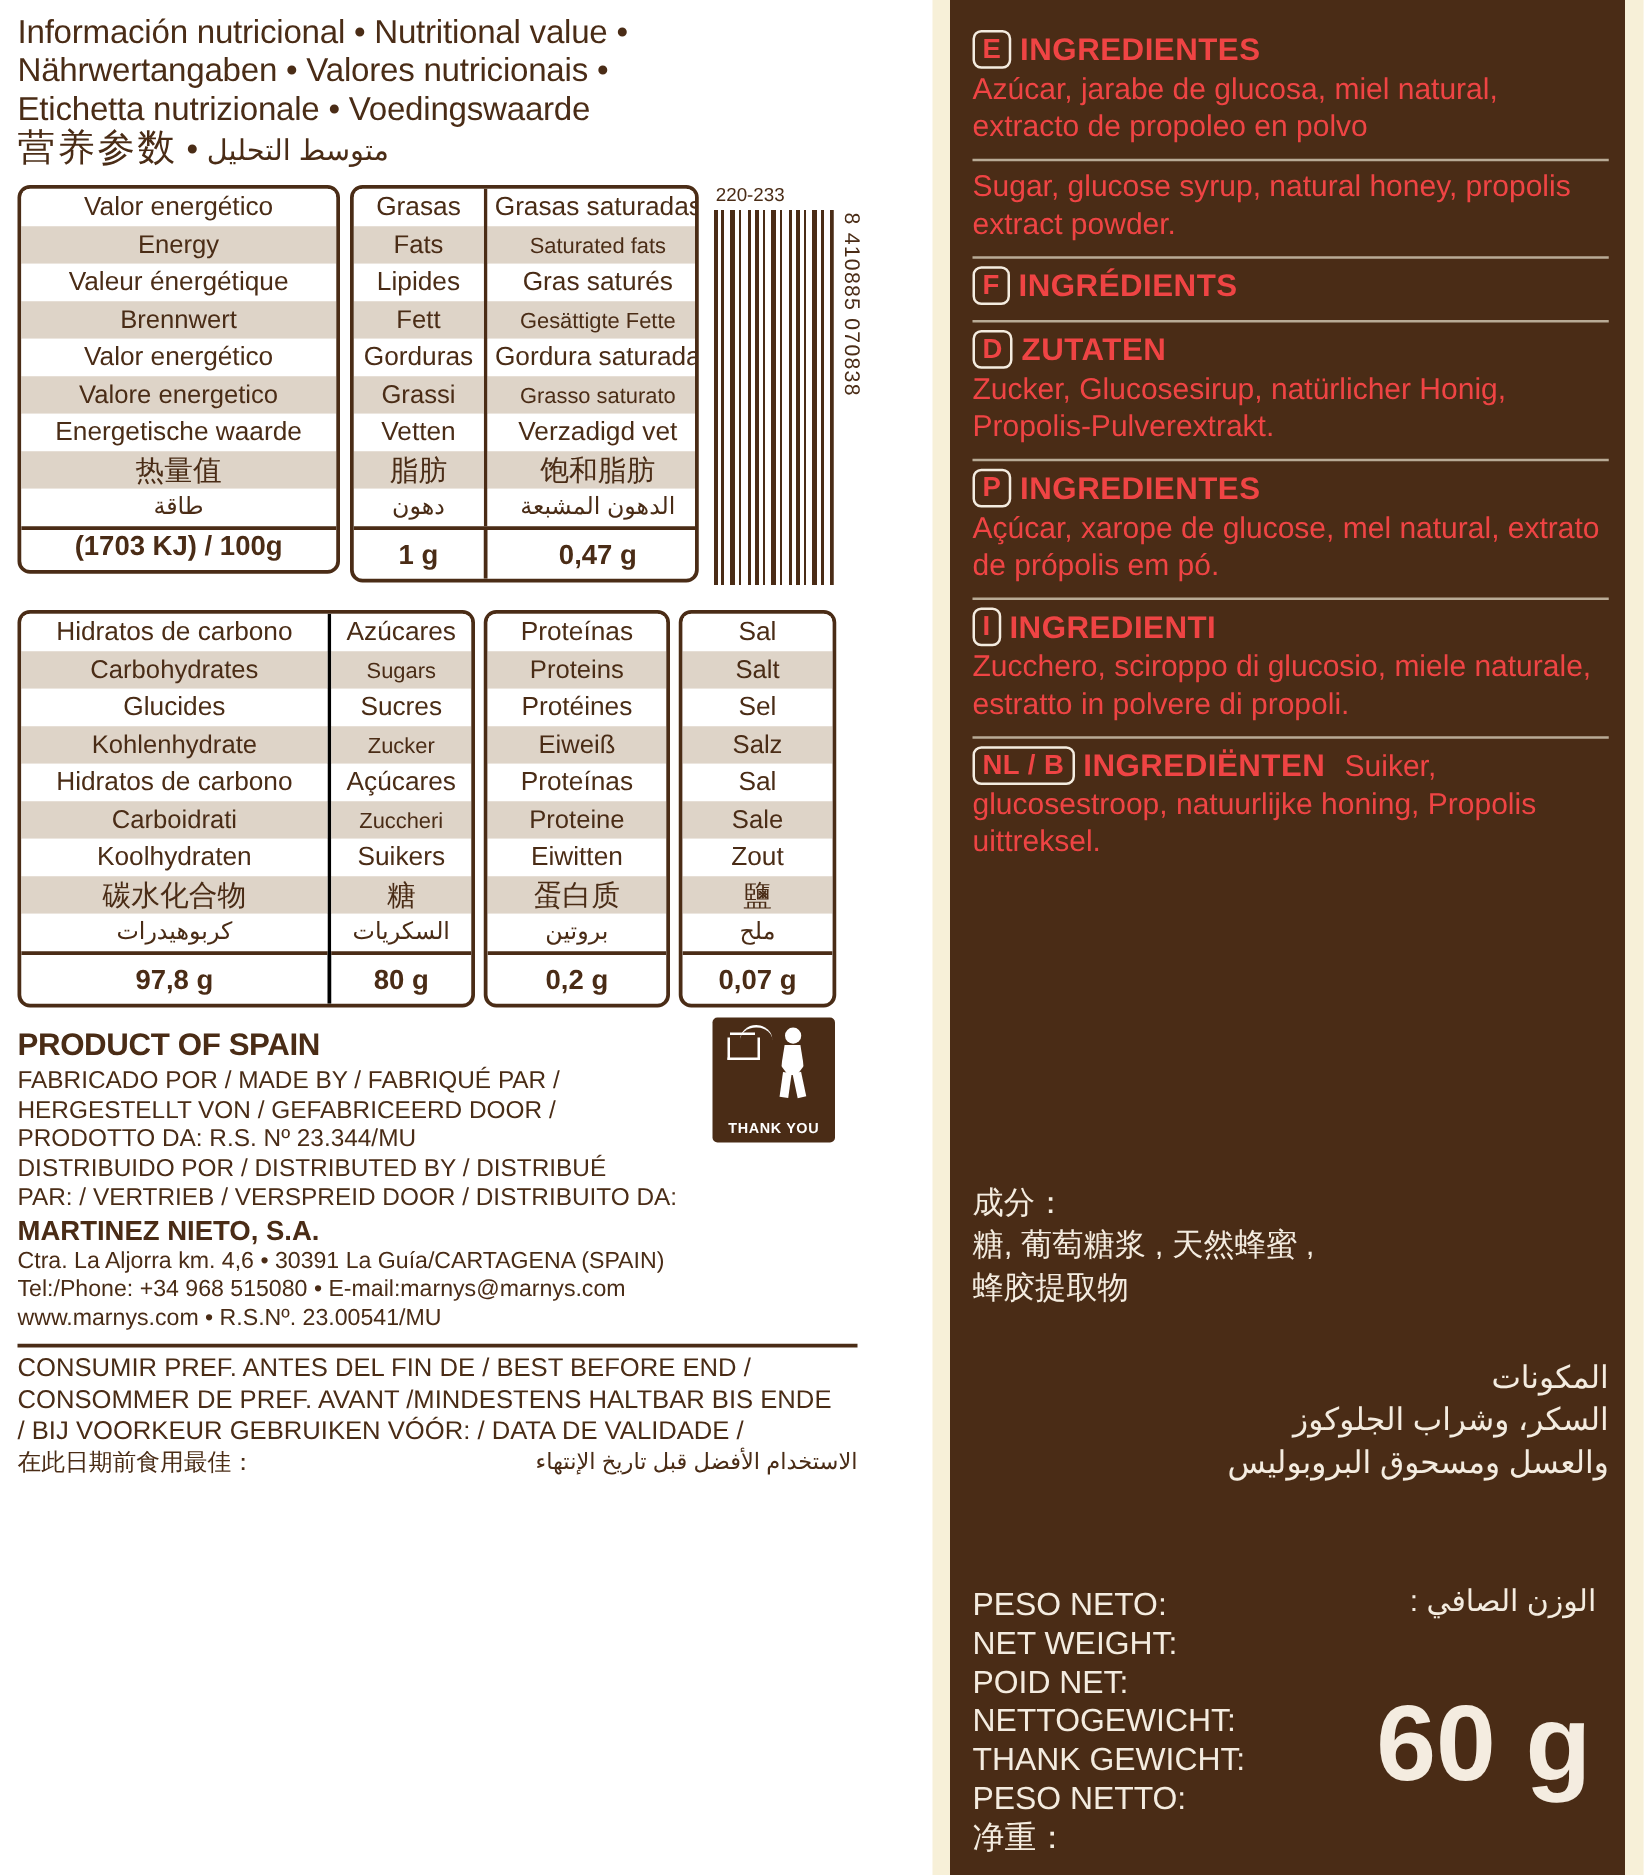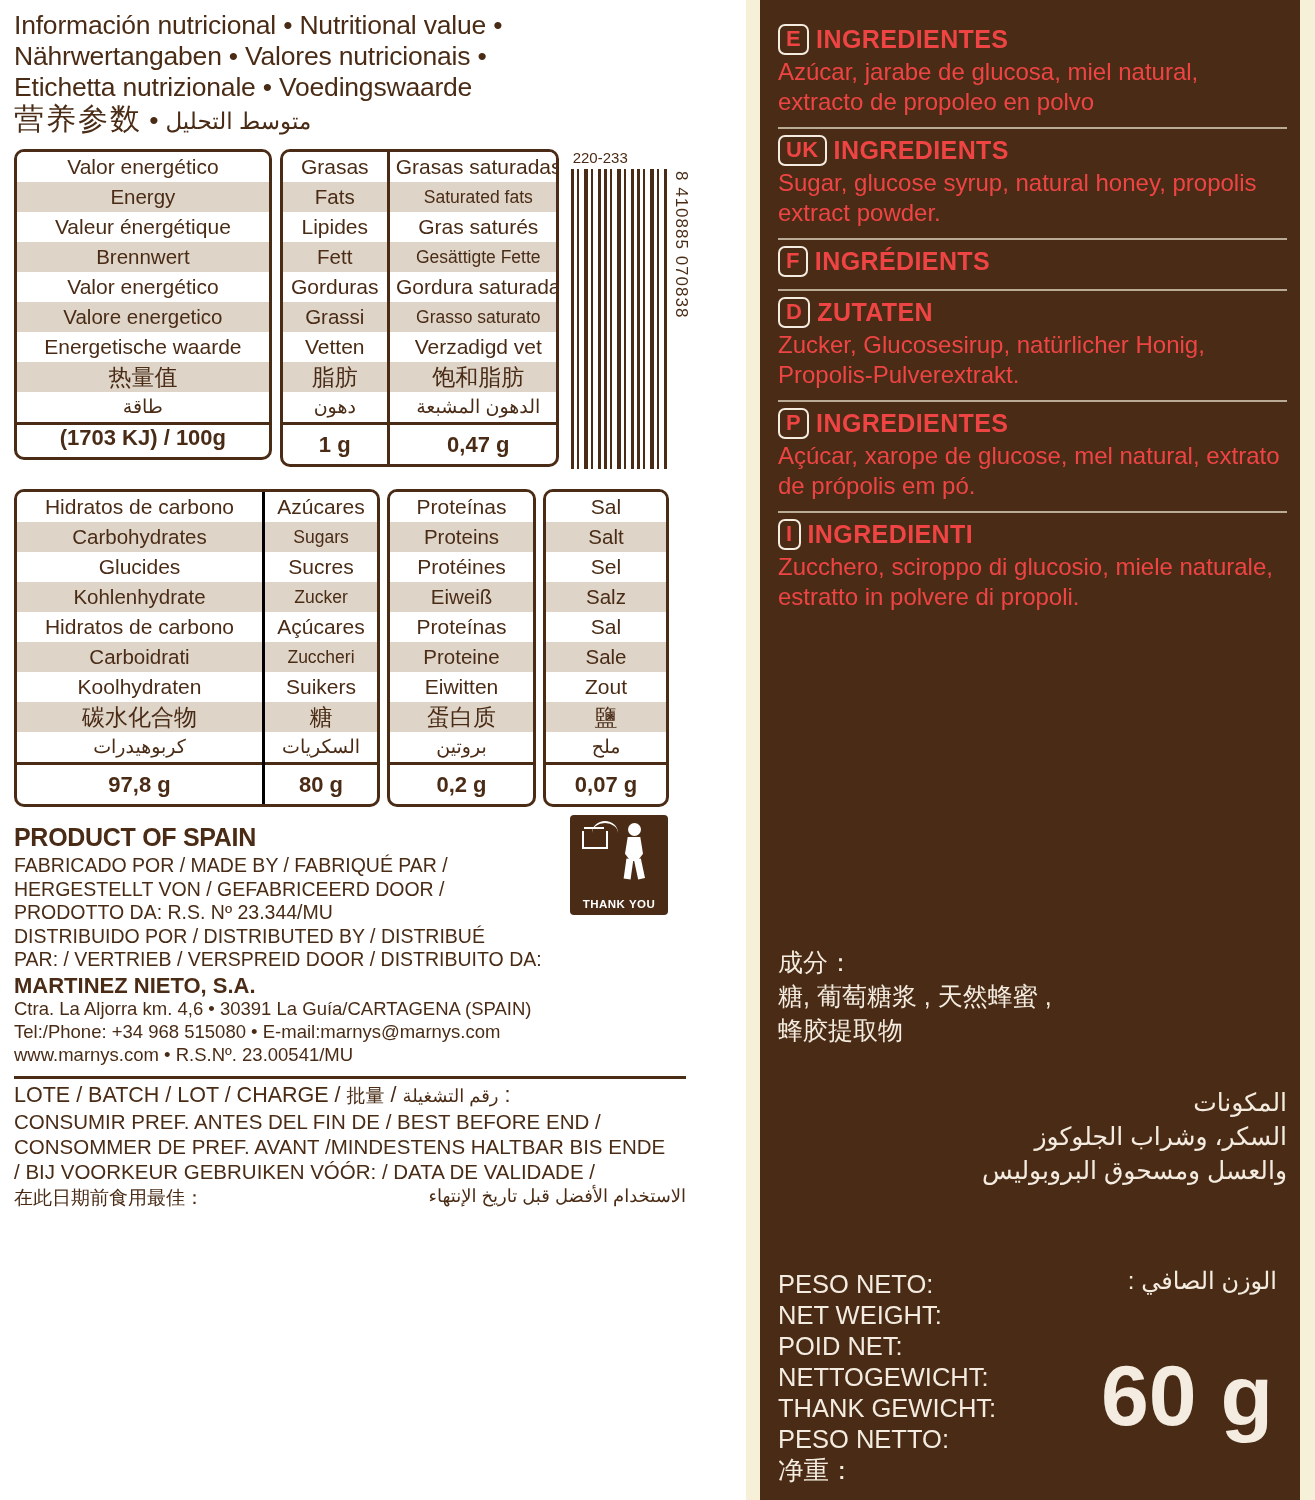--- a/index.html
+++ b/index.html
@@ -551,27 +551,20 @@
       <p>PRODOTTO DA: R.S. Nº 23.344/MU</p>
       <p>DISTRIBUIDO POR / DISTRIBUTED BY / DISTRIBUÉ</p>
       <p>PAR: / VERTRIEB / VERSPREID DOOR / DISTRIBUITO DA:</p>
       <p class="strongline">MARTINEZ NIETO, S.A.</p>
       <p class="addr">Ctra. La Aljorra km. 4,6 • 30391 La Guía/CARTAGENA (SPAIN)</p>
       <p class="addr">Tel:/Phone: +34 968 515080 • E-mail:marnys@marnys.com</p>
       <p class="addr">www.marnys.com • R.S.Nº. 23.00541/MU</p>
     </div>
 
     <div class="batch">
-      <div class="line l1">
-        <span>LOTE / BATCH / LOT / CHARGE /</span>
-        <span class="cjk">批量</span>
-        <span>/</span>
-        <span class="ar">رقم التشغيلة</span>
-        <span>:</span>
-      </div>
       <div class="line">CONSUMIR PREF. ANTES DEL FIN DE / BEST BEFORE END /</div>
       <div class="line">CONSOMMER DE PREF. AVANT /MINDESTENS HALTBAR BIS ENDE</div>
       <div class="line">/ BIJ VOORKEUR GEBRUIKEN VÓÓR: / DATA DE VALIDADE /</div>
       <div class="line">
         <span class="cjk">在此日期前食用最佳：</span>
         <span class="ar" style="float:right">الاستخدام الأفضل قبل تاريخ الإنتهاء</span>
       </div>
     </div>
 
   </div>
@@ -583,23 +576,20 @@
 
     <div class="ing-list">
       <div class="ing">
         <div class="hdr">
           <span class="code">E</span><span>INGREDIENTES</span>
         </div>
         <div class="txt">Azúcar, jarabe de glucosa, miel natural, extracto de propoleo en polvo</div>
       </div>
 
       <div class="ing">
-        <div class="hdr">
-          <span class="code">UK</span><span>INGREDIENTS</span>
-        </div>
         <div class="txt">Sugar, glucose syrup, natural honey, propolis extract powder.</div>
       </div>
 
       <div class="ing">
         <div class="hdr">
           <span class="code">F</span><span>INGRÉDIENTS</span>
         </div>
       </div>
 
       <div class="ing">
@@ -616,20 +606,26 @@
         <div class="txt">Açúcar, xarope de glucose, mel natural, extrato de própolis em pó.</div>
       </div>
 
       <div class="ing">
         <div class="hdr">
           <span class="code">I</span><span>INGREDIENTI</span>
         </div>
         <div class="txt">Zucchero, sciroppo di glucosio, miele naturale, estratto in polvere di propoli.</div>
       </div>
 
+      <div class="ing inline">
+        <span class="hdr">
+          <span class="code">NL / B</span><span>INGREDIËNTEN</span>
+        </span>
+        <span class="txt" style="margin-left:8px">Suiker, glucosestroop, natuurlijke honing, Propolis uittreksel.</span>
+      </div>
     </div>
 
     <div class="cjk-ing" style="top: 945px; white-space: pre-line;">成分：
 糖, 葡萄糖浆 , 天然蜂蜜 ,
 蜂胶提取物</div>
 
     <div class="ar-ing" style="top: 1085px; white-space: pre-line;">المكونات
 السكر، وشراب الجلوكوز
 والعسل ومسحوق البروبوليس</div>
 

